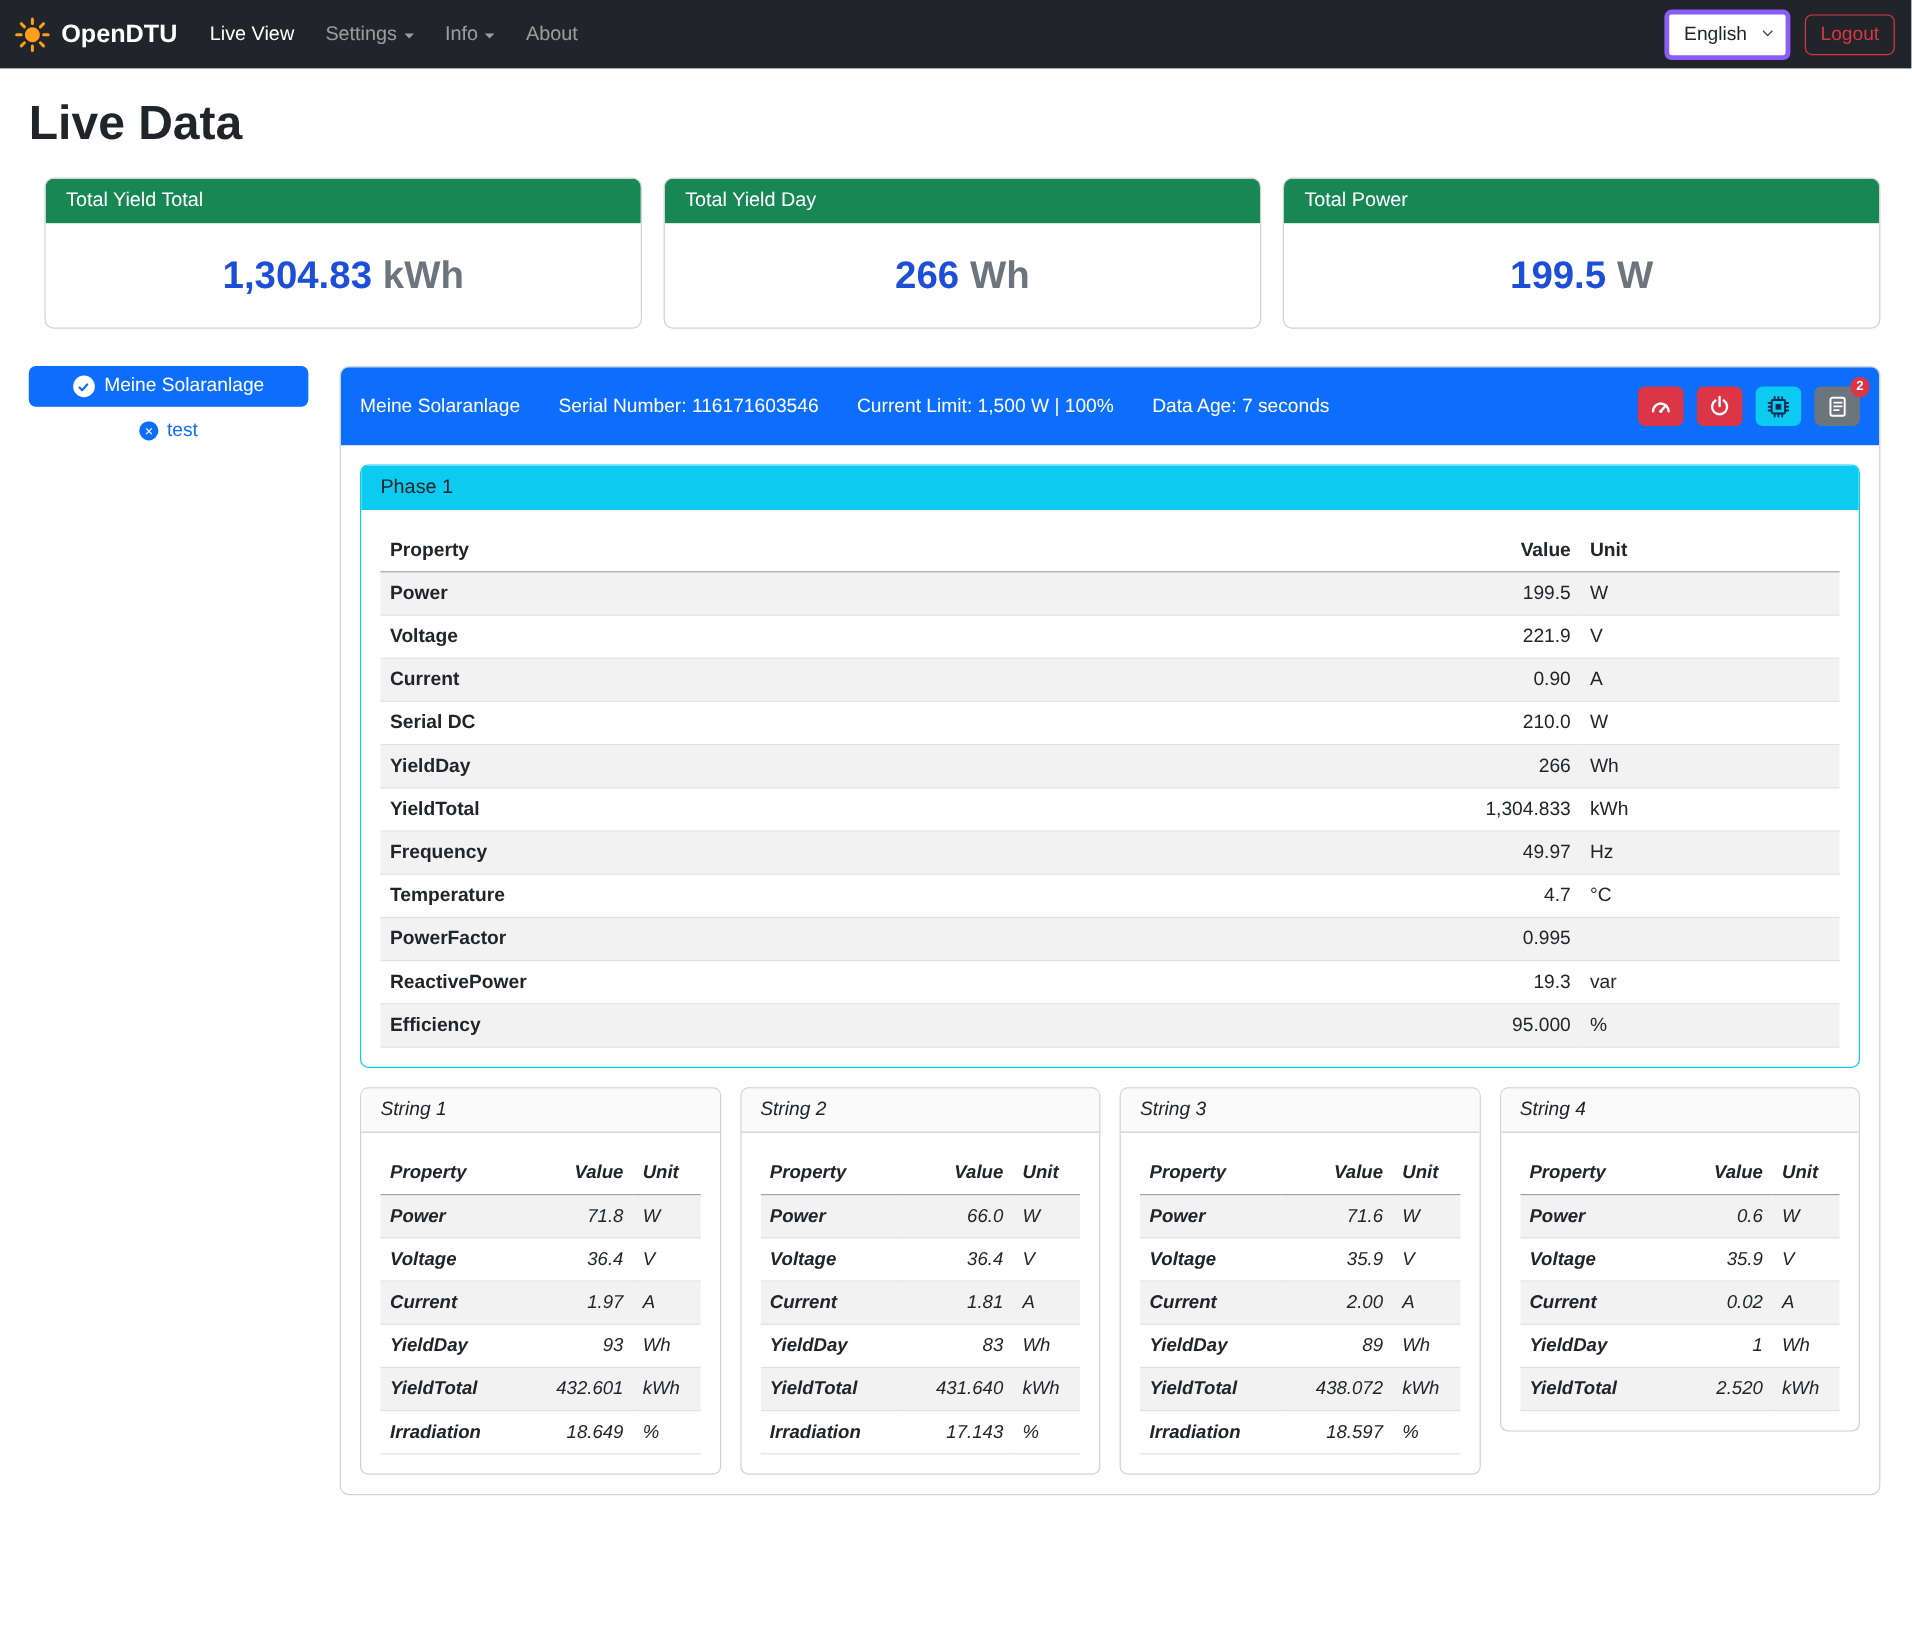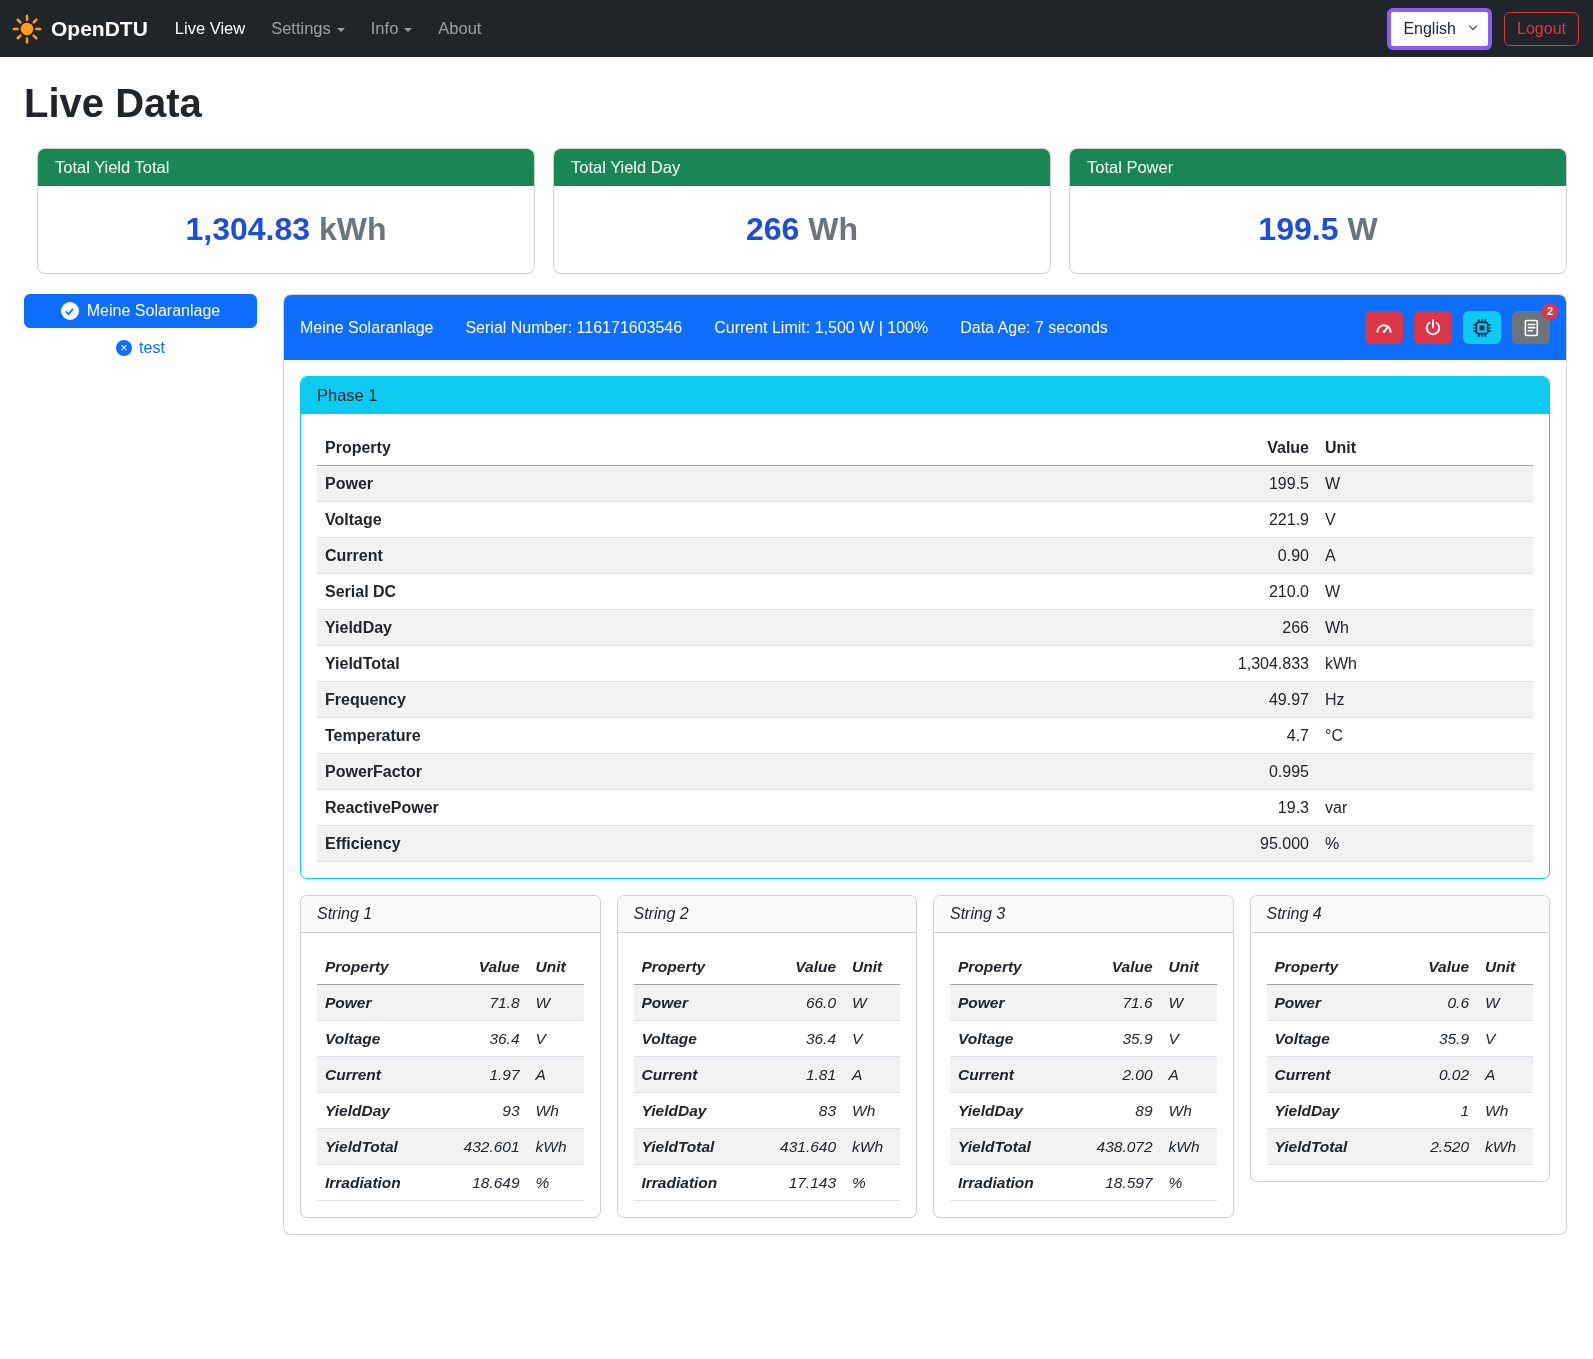--- a/index.html
+++ b/index.html
@@ -23,21 +23,21 @@
   .caret{display:inline-block;border-top:4px solid;border-right:4px solid transparent;border-left:4px solid transparent;margin-top:2px;}
   .nav-right{display:flex;align-items:center;gap:12px;}
   .lang-select{background:#fff;border:4px solid #8b5cf6;border-radius:6px;padding:8px 12px;font-size:16px;color:#212529;display:flex;align-items:center;gap:14px;cursor:pointer;}
   .chev{border:solid #343a40;border-width:0 1.8px 1.8px 0;display:inline-block;padding:2.6px;transform:rotate(45deg);margin-top:-4px;}
   .logout-btn{background:transparent;border:1px solid var(--danger-red);color:var(--danger-red);border-radius:6px;padding:7px 12px;font-size:16px;font-family:inherit;cursor:pointer;}
 
   
   .container{padding:10px 26px 28px 24px;}
   .page-title{font-size:40px;font-weight:700;margin:14px 0 22px;}
 
-  .summary-row{display:grid;grid-template-columns:repeat(3,1fr);gap:18px;margin-bottom:20px;padding-left:13px;}
+  .summary-row{display:grid;grid-template-columns:repeat(3,1fr);gap:18px;margin-bottom:31px;padding-left:13px;}
   .summary-card{border:1px solid rgba(0,0,0,.175);border-radius:8px;overflow:hidden;background:#fff;}
   .summary-card-header{background:var(--success-green);color:#fff;padding:9px 17px;font-size:16.5px;}
   .summary-card-body{padding:25px 16px;text-align:center;font-size:32px;}
   .summary-value{font-weight:700;color:#1d4ed8;margin-right:9px;}
   .summary-unit{color:var(--muted);font-weight:600;}
 
   .content-row{display:flex;gap:26px;align-items:flex-start;}
 
   
   .sidebar{flex:0 0 233px;display:flex;flex-direction:column;align-items:center;gap:11px;}

